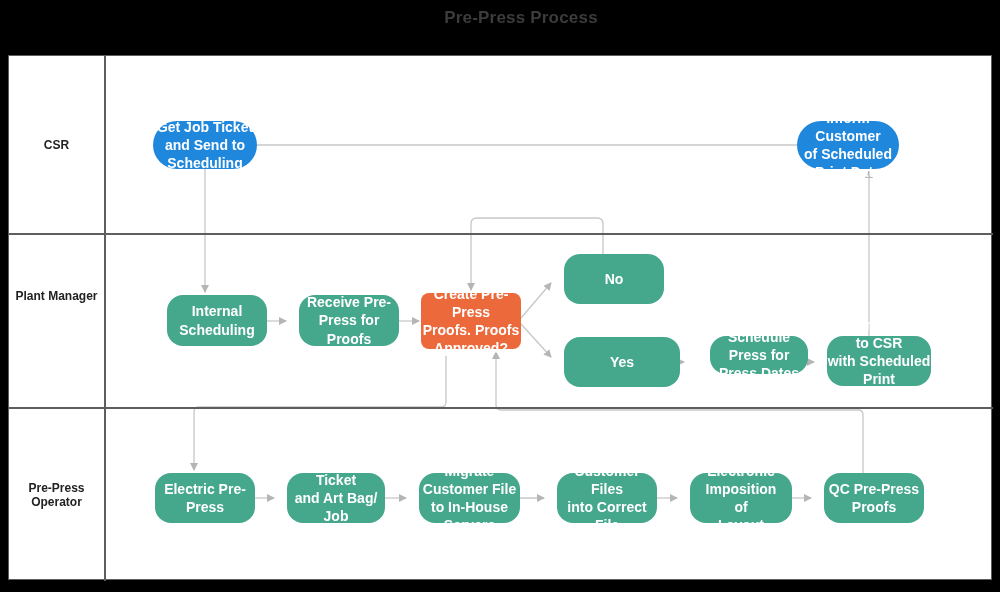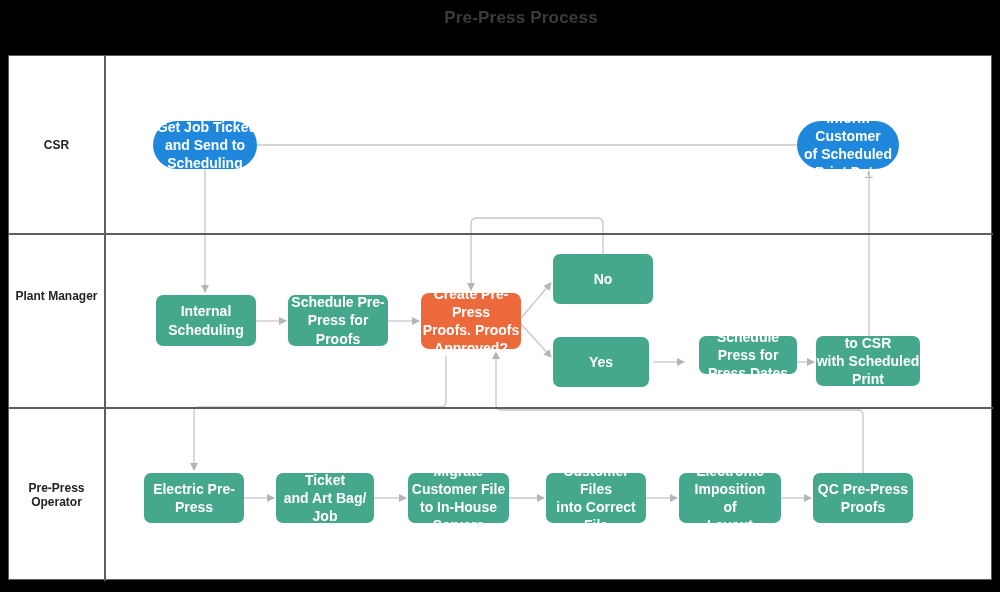--- a/index.html
+++ b/index.html
@@ -38,21 +38,21 @@
   svg.connectors{position:absolute;left:0;top:0;width:984px;height:525px;}
   svg.connectors path.wire{fill:none;stroke:var(--connector);stroke-width:1.3;}
   #arrowhead path{fill:var(--connector-dark);}
   .node{
     position:absolute;display:flex;align-items:center;justify-content:center;
     color:var(--node-text);text-align:center;
   }
   .node .node-label{
     white-space:pre-line;font-size:14px;font-weight:600;line-height:1.3;width:100%;
   }
-  .node.process{background:var(--node-green);border-radius:7px;}
+  .node.process{background:var(--node-green);border-radius:16px;margin-left:11px;}
   .node.decision{background:var(--node-orange);border-radius:8px;}
   .node.terminator{background:var(--node-blue);border-radius:24px;}
 </style>
 </head>
 <body>
 
 <div class="stage">
 
   <div class="diagram-title">Pre-Press Process</div>
 
@@ -99,32 +99,32 @@
     <div class="node terminator" style="left:788px;top:65px;width:102px;height:48px">
       <span class="node-label">Inform Customer
 of Scheduled
 Print Date</span>
     </div>
 
     <div class="node process" style="left:147px;top:239px;width:100px;height:51px">
       <span class="node-label">Internal Scheduling</span>
     </div>
     <div class="node process" style="left:279px;top:239px;width:100px;height:51px">
-      <span class="node-label">Schedule Pre-Press for
+      <span class="node-label">Receive Pre-Press for
 Proofs</span>
     </div>
     <div class="node decision" style="left:412px;top:237px;width:100px;height:56px">
       <span class="node-label">Create Pre-Press
 Proofs. Proofs
 Approved?</span>
     </div>
     <div class="node process" style="left:544px;top:198px;width:100px;height:50px">
       <span class="node-label">No</span>
     </div>
-    <div class="node process" style="left:544px;top:281px;width:96px;height:50px">
+    <div class="node process" style="left:544px;top:281px;width:116px;height:50px">
       <span class="node-label">Yes</span>
     </div>
     <div class="node process" style="left:690px;top:280px;width:98px;height:38px">
       <span class="node-label">Schedule Press for
 Press Dates</span>
     </div>
     <div class="node process" style="left:807px;top:280px;width:104px;height:50px">
       <span class="node-label">Return Ticket to CSR
 with Scheduled Print
 Date</span>

